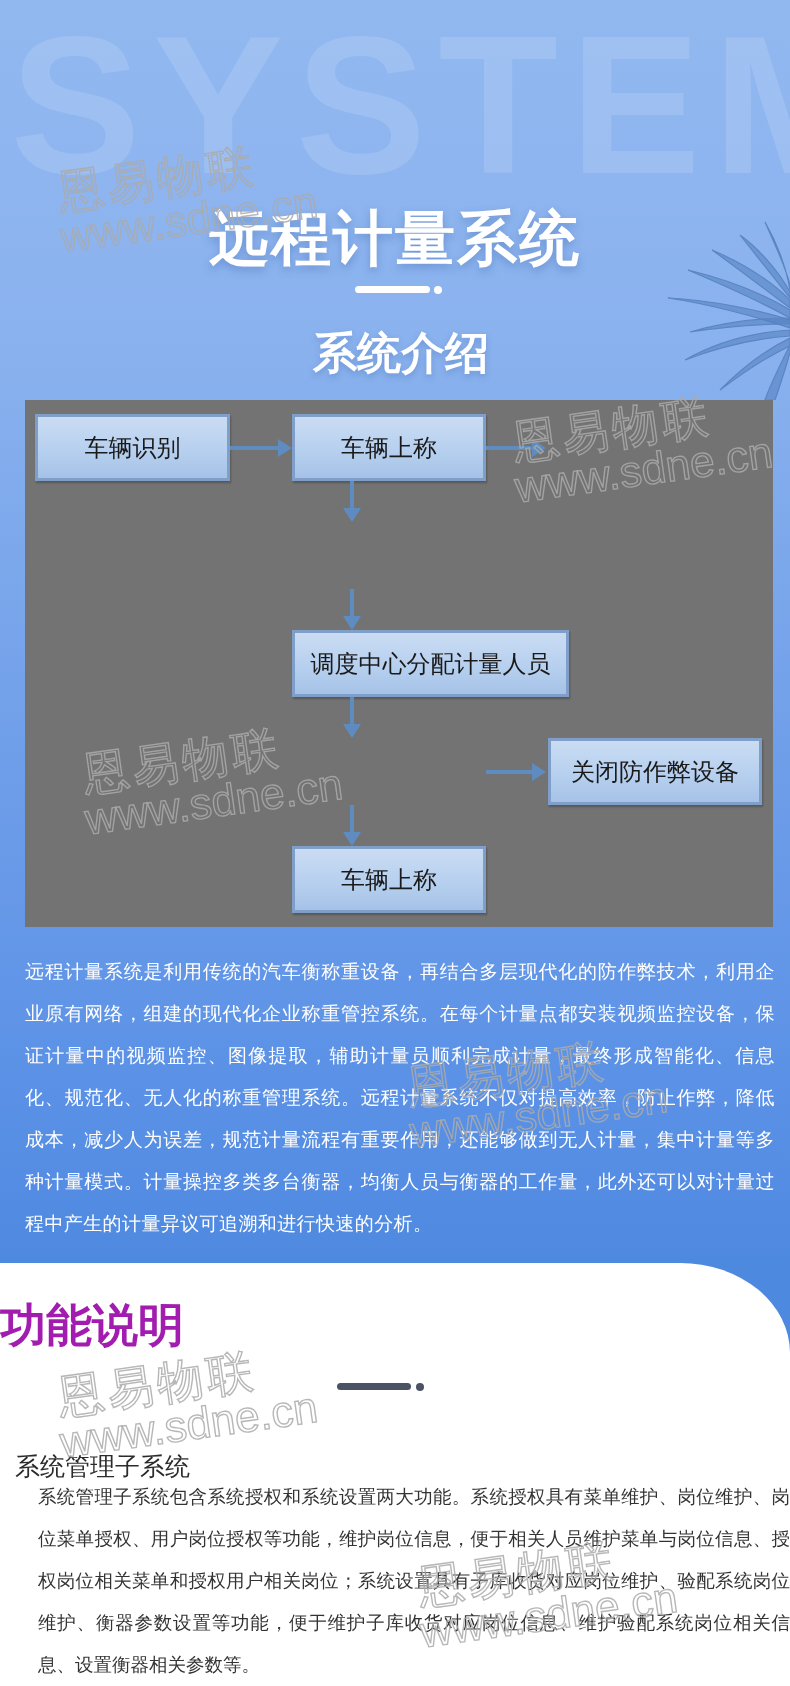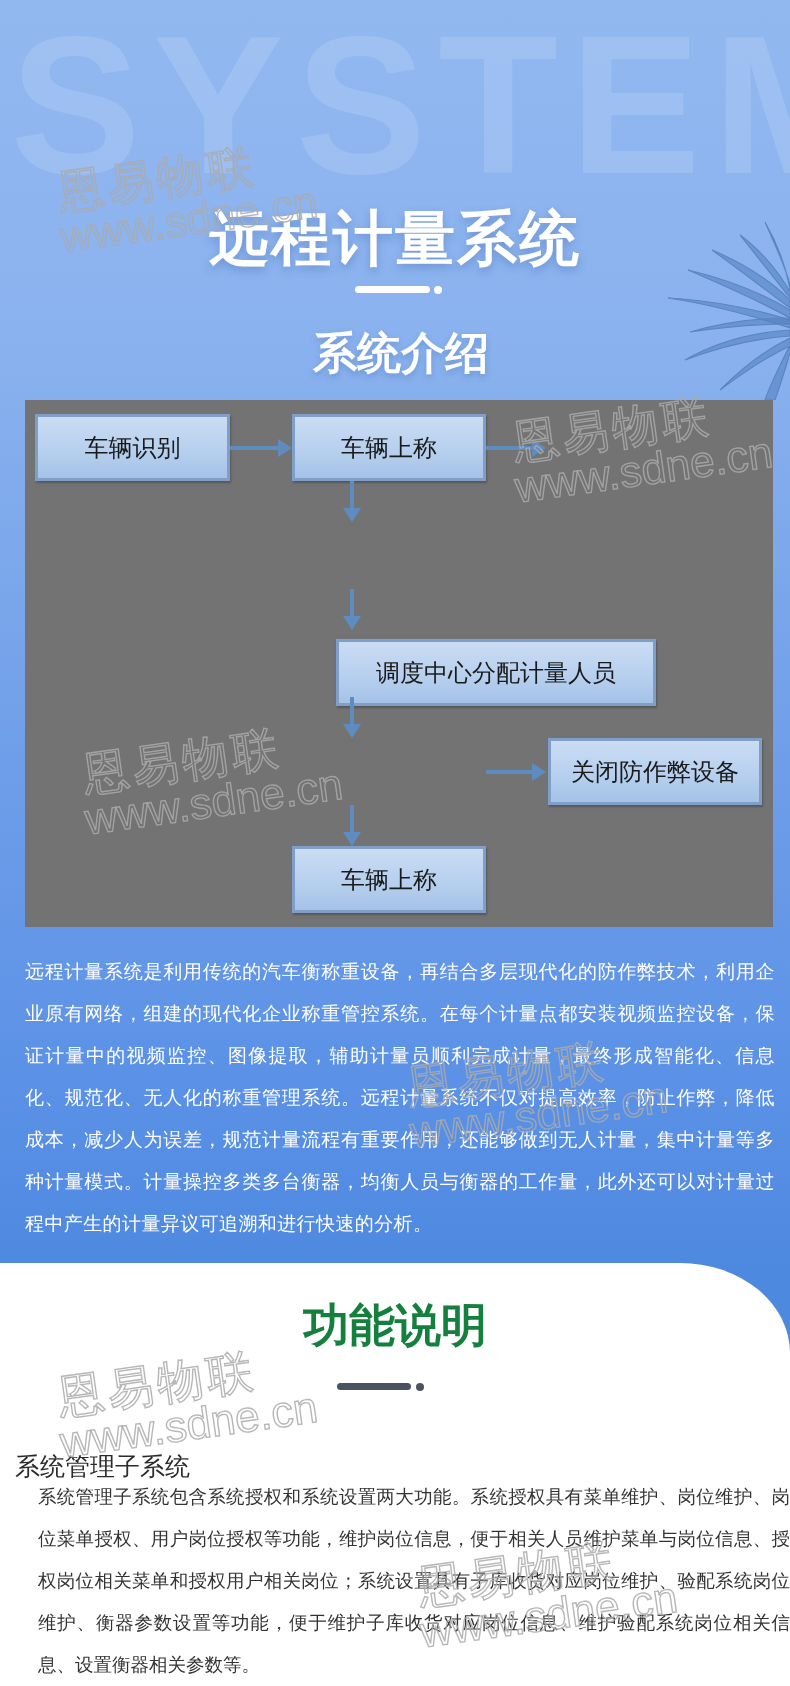--- a/index.html
+++ b/index.html
@@ -60,22 +60,22 @@
     font-size: 19px; line-height: 42px; color: #ffffff; letter-spacing: 0.4px;
     text-align: justify;
   }
 
   
   .white-sec {
     position: absolute; left: 0; top: 1263px; width: 790px; height: 423px;
     background: #ffffff; border-top-right-radius: 110px 90px;
   }
   .feat-title {
-    position: absolute; left: 0; top: 1296px; width: 790px; text-align: center;
-    font-size: 46px; font-weight: 700; color: #15803d; line-height: 58px;
+    position: absolute; left: 0; top: 1296px; width: 790px; 
+    font-size: 46px; font-weight: 700; color: #a21caf; line-height: 58px;
   }
   .sub-head {
     position: absolute; left: 15px; top: 1428px;
     font-family: "DejaVu Serif", "Liberation Serif", serif;
     font-size: 25px; line-height: 30px; color: #2b2b2b; margin-top: 24px;
   }
   .body-text {
     position: absolute; left: 22px; top: 1476px; width: 752px;
     font-size: 18.5px; line-height: 42px; color: #333333; text-align: justify; margin-left: 16px;
   }
@@ -125,21 +125,21 @@
   <div class="arrow-r" style="left:507px; top:39px;"></div>
 
 
   <div class="line-v" style="left:325px; top:81px; height:30px;"></div>
   <div class="arrow-d" style="left:318px; top:108px;"></div>
 
 
   <div class="line-v" style="left:325px; top:189px; height:30px;"></div>
   <div class="arrow-d" style="left:318px; top:216px;"></div>
 
-  <div class="fbox" style="left:267px; top:239px; width:320px;margin-left:44px;">调度中心分配计量人员</div>
+  <div class="fbox" style="left:267px; top:230px; width:277px;">调度中心分配计量人员</div>
 
   <div class="line-v" style="left:325px; top:297px; height:30px;"></div>
   <div class="arrow-d" style="left:318px; top:324px;"></div>
 
   <div class="line-h" style="left:461px; top:370px; width:48px;"></div>
   <div class="arrow-r" style="left:507px; top:363px;"></div>
 
   <div class="fbox" style="left:523px; top:338px; width:214px;">关闭防作弊设备</div>
 
   <div class="line-v" style="left:325px; top:405px; height:30px;"></div>

